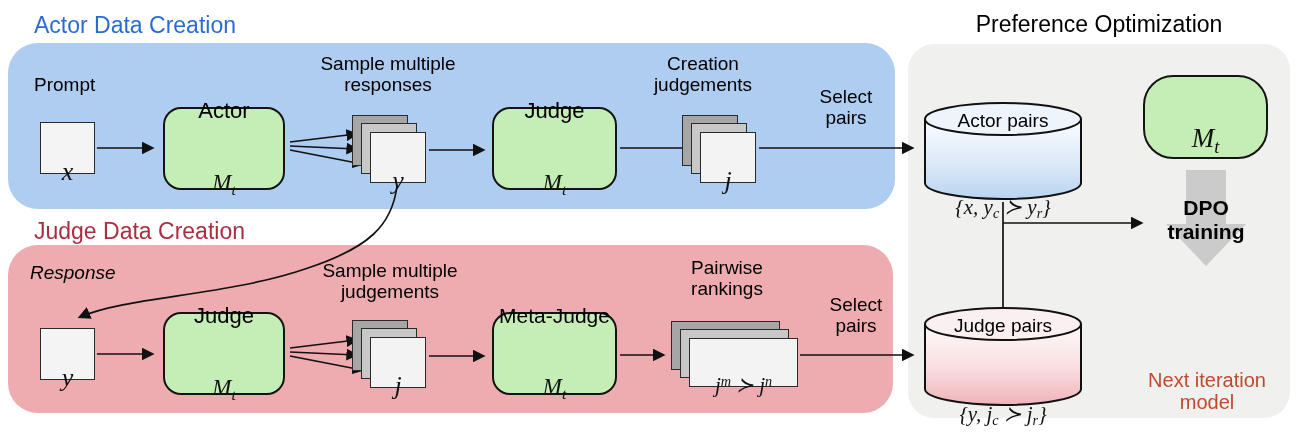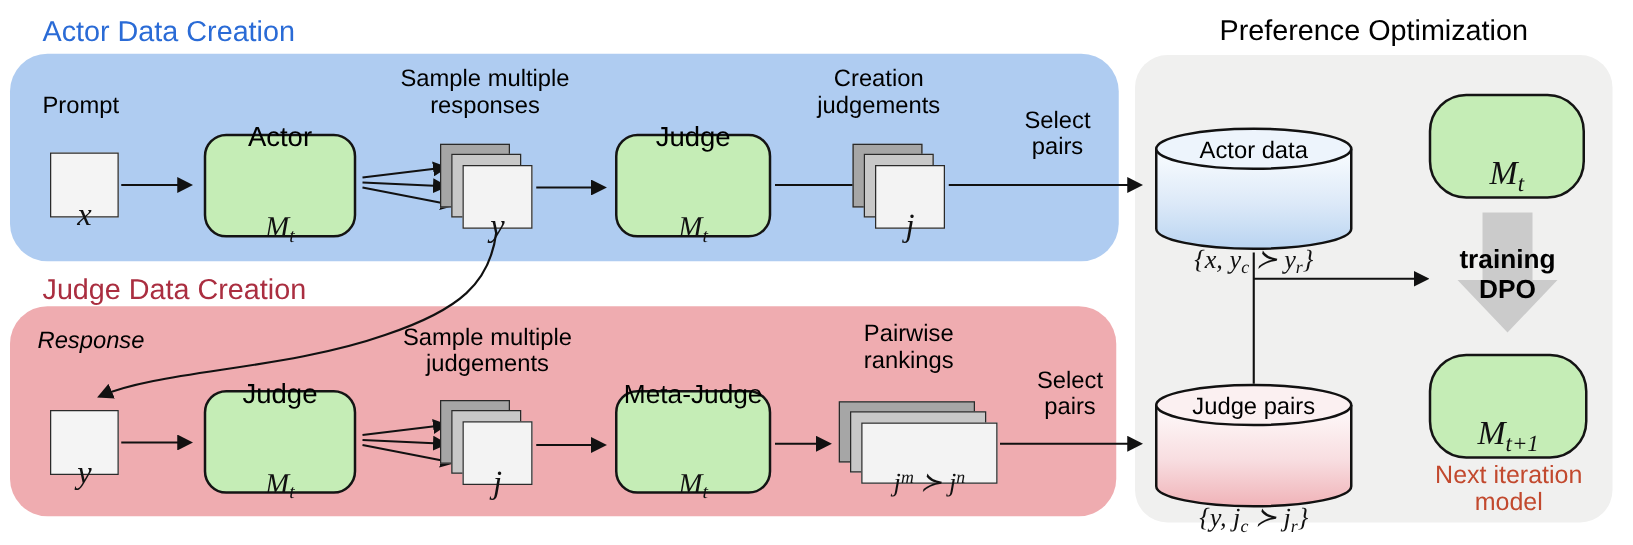--- a/index.html
+++ b/index.html
@@ -194,21 +194,21 @@
       <defs>
         <linearGradient id="cylBlue" x1="0" y1="0" x2="0" y2="1">
           <stop offset="0" stop-color="#fafdff"></stop>
             <stop offset="0.55" stop-color="#dce9f8"></stop>
             <stop offset="1" stop-color="#b9d4f1"></stop>
         </linearGradient>
       </defs>
       <path d="M2,19 L2,83 A78,16 0 0 0 158,83 L158,19" fill="url(#cylBlue)" stroke="#111" stroke-width="2"></path>
       <ellipse cx="80" cy="19" rx="78" ry="16" fill="#edf4fc" stroke="#111" stroke-width="2"></ellipse>
     </svg>
-    <div class="cyl-title" style="top:10px;">Actor data</div>
+    <div class="cyl-title" style="top:10px;">Actor pairs</div>
     <div class="cyl-formula math" style="top:48px;"><span>{x, y</span><sub>c</sub><span> ≻ y</span><sub>r</sub><span>}</span></div>
   </div>
 
   <div class="cylinder" style="left:923px;top:305px;width:160px;height:103px;">
     <svg width="160" height="103" viewBox="0 0 160 103">
       <defs>
         <linearGradient id="cylPink" x1="0" y1="0" x2="0" y2="1">
           <stop offset="0" stop-color="#fefbfb"></stop>
             <stop offset="0.55" stop-color="#f8dde0"></stop>
             <stop offset="1" stop-color="#f0b3b8"></stop>
@@ -219,26 +219,23 @@
     </svg>
     <div class="cyl-title" style="top:10px;">Judge pairs</div>
     <div class="cyl-formula math" style="top:50px;"><span>{y, j</span><sub>c</sub><span> ≻ j</span><sub>r</sub><span>}</span></div>
   </div>
 
   <div class="node model-box" style="left:1143px;top:75px;width:125px;height:84px;border-radius:30px;">
     <div class="model-math math big"><span>M</span><sub>t</sub></div>
   </div>
 
   <div class="dpo-label" style="left:1146px;top:196px;width:120px;">
+    <div>DPO</div>
     <div>training</div>
-    <div>DPO</div>
-  </div>
-
-  <div class="node model-box" style="left:1143px;top:283px;width:127px;height:84px;border-radius:30px;">
-    <div class="model-math math big"><span>M</span><sub>t+1</sub></div>
-  </div>
+  </div>
+
 
   <div class="next-label" style="left:1136px;top:369px;width:142px;">
     <div>Next iteration</div>
     <div>model</div>
   </div>
 
 </div>
 
 </body></html>

